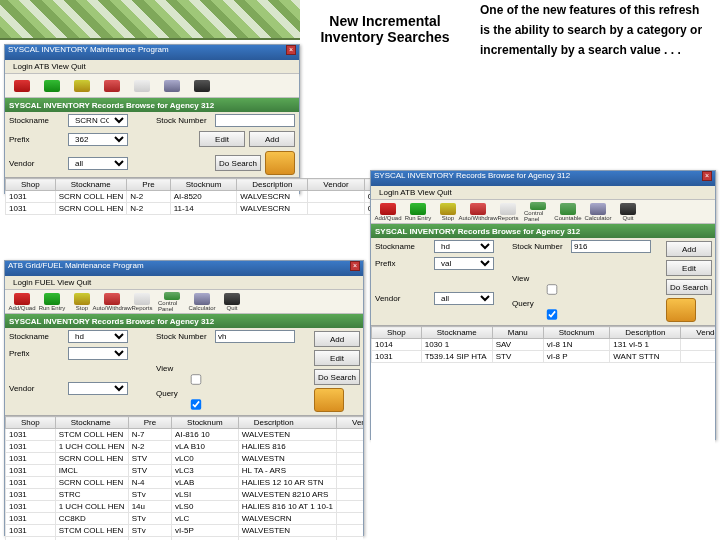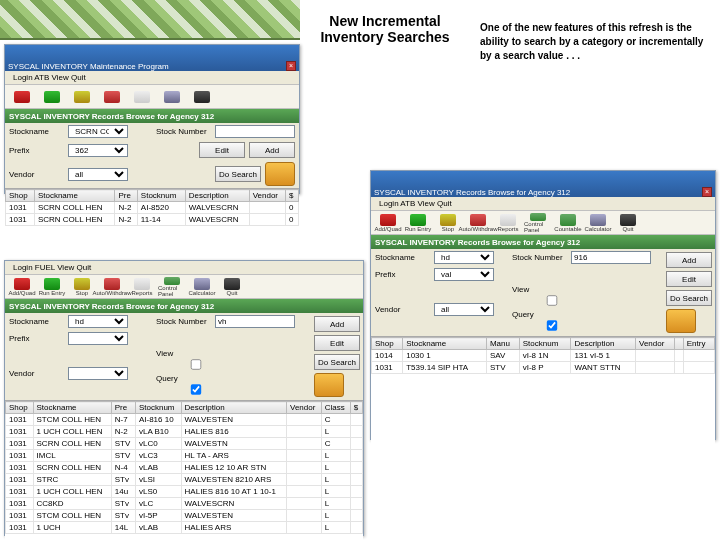--- a/index.html
+++ b/index.html
@@ -14,33 +14,33 @@
   .banner {
     position: absolute; left: 0; top: 0; width: 300px; height: 40px;
     background: repeating-linear-gradient(45deg,#7fa85a 0 8px,#9fc778 8px 16px,#d9e6cc 16px 24px);
     border-bottom: 2px solid #5a7a3f;
   }
   .heading {
     position: absolute; left: 300px; top: 4px; width: 170px;
     text-align: center; font-weight: bold; font-size: 14px; line-height: 16px; margin-top: 9px;
   }
   .blurb {
-    position: absolute; left: 480px; top: 21px; width: 230px;
-    font-weight: bold; font-size: 10px; line-height: 14px;
+    position: absolute; left: 480px; top: 0; width: 230px;
+    font-weight: bold; font-size: 12px; line-height: 20px;
   }
   .window {
     position: absolute;
     border: 1px solid #8a9db3;
     background: #ece9d8;
     box-shadow: 1px 1px 3px rgba(0,0,0,.3);
   }
   .titlebar {
-    height: 26px;
+    height: 15px;
     background: linear-gradient(#3a79c6,#2a5a9a);
-    display: flex; align-items: flex-end; justify-content: space-between;
+    display: flex; align-items: flex-start; justify-content: space-between;
     padding: 0 3px; color: #fff; font-size: 8px;
   }
   .titlebar .btn { width: 10px; height: 10px; background: #c33838; border: 1px solid #7a1f1f; font-size: 7px; text-align: center; line-height: 8px;}
   .menubar {
     height: 14px; background: #ece9d8; border-bottom: 1px solid #c0c0c0;
     padding: 0 8px; font-size: 8px; display: flex; gap: 8px; align-items: center;
   }
   .toolbar {
     height: 24px; background: #f5f3ea; border-bottom: 1px solid #c0c0c0;
     display: flex; align-items: center; gap: 2px; padding: 0 3px;
@@ -76,21 +76,21 @@
   }
   .bigicon { width: 30px; height: 24px; background: linear-gradient(#f7c14a,#d98f20); border: 1px solid #aa7018; border-radius: 3px;}
   .viewq { font-size: 8px; display: flex; flex-direction: column; gap: 1px; }
   .viewq input[type=checkbox]{ transform: scale(.8); }
   .grid {
     background: #fff; border-top: 1px solid #aaa; width: 100%; font-size: 8px;
   }
   .grid table { width: 100%; border-collapse: collapse; }
   .grid th {
     background: linear-gradient(#f6f6f6,#e0e0e0); border: 1px solid #bbb;
-    font-weight: normal; text-align: left; padding: 1px 3px; font-size: 8px;
+    font-weight: normal; text-align: left; padding: 1px 15px; font-size: 8px;
   }
   .grid td { border: 1px solid #e3e3e3; padding: 1px 3px; white-space: nowrap; }
   .rightstack { position: absolute; right: 4px; display: flex; flex-direction: column; gap: 3px; }
 </style>
 </head>
 <body>
 
 <div class="banner"></div>
 <div class="heading">New Incremental Inventory Searches</div>
 <div class="blurb">One of the new features of this refresh is the ability to search by a category or incrementally by a search value . . .</div>
@@ -177,20 +177,24 @@
             <td>WALVESCRN</td>
             <td></td>
             <td>0</td>
           </tr>
         </tbody>
       </table>
   </div>
 </div>
 
 <div class="window" style="left:4px; top:260px; width:360px; height:276px;">
+  <div class="titlebar">
+    <span>ATB Grid/FUEL Maintenance Program</span>
+    <span class="btn">×</span>
+  </div>
   <div class="menubar">Login FUEL View   Quit</div>
   <div class="toolbar">
     <div class="tbtn">
         <div class="ico ico-stop"></div>
         <span>Add/Quad</span>
       </div>
     <div class="tbtn">
         <div class="ico ico-go"></div>
         <span>Run Entry</span>
       </div>

